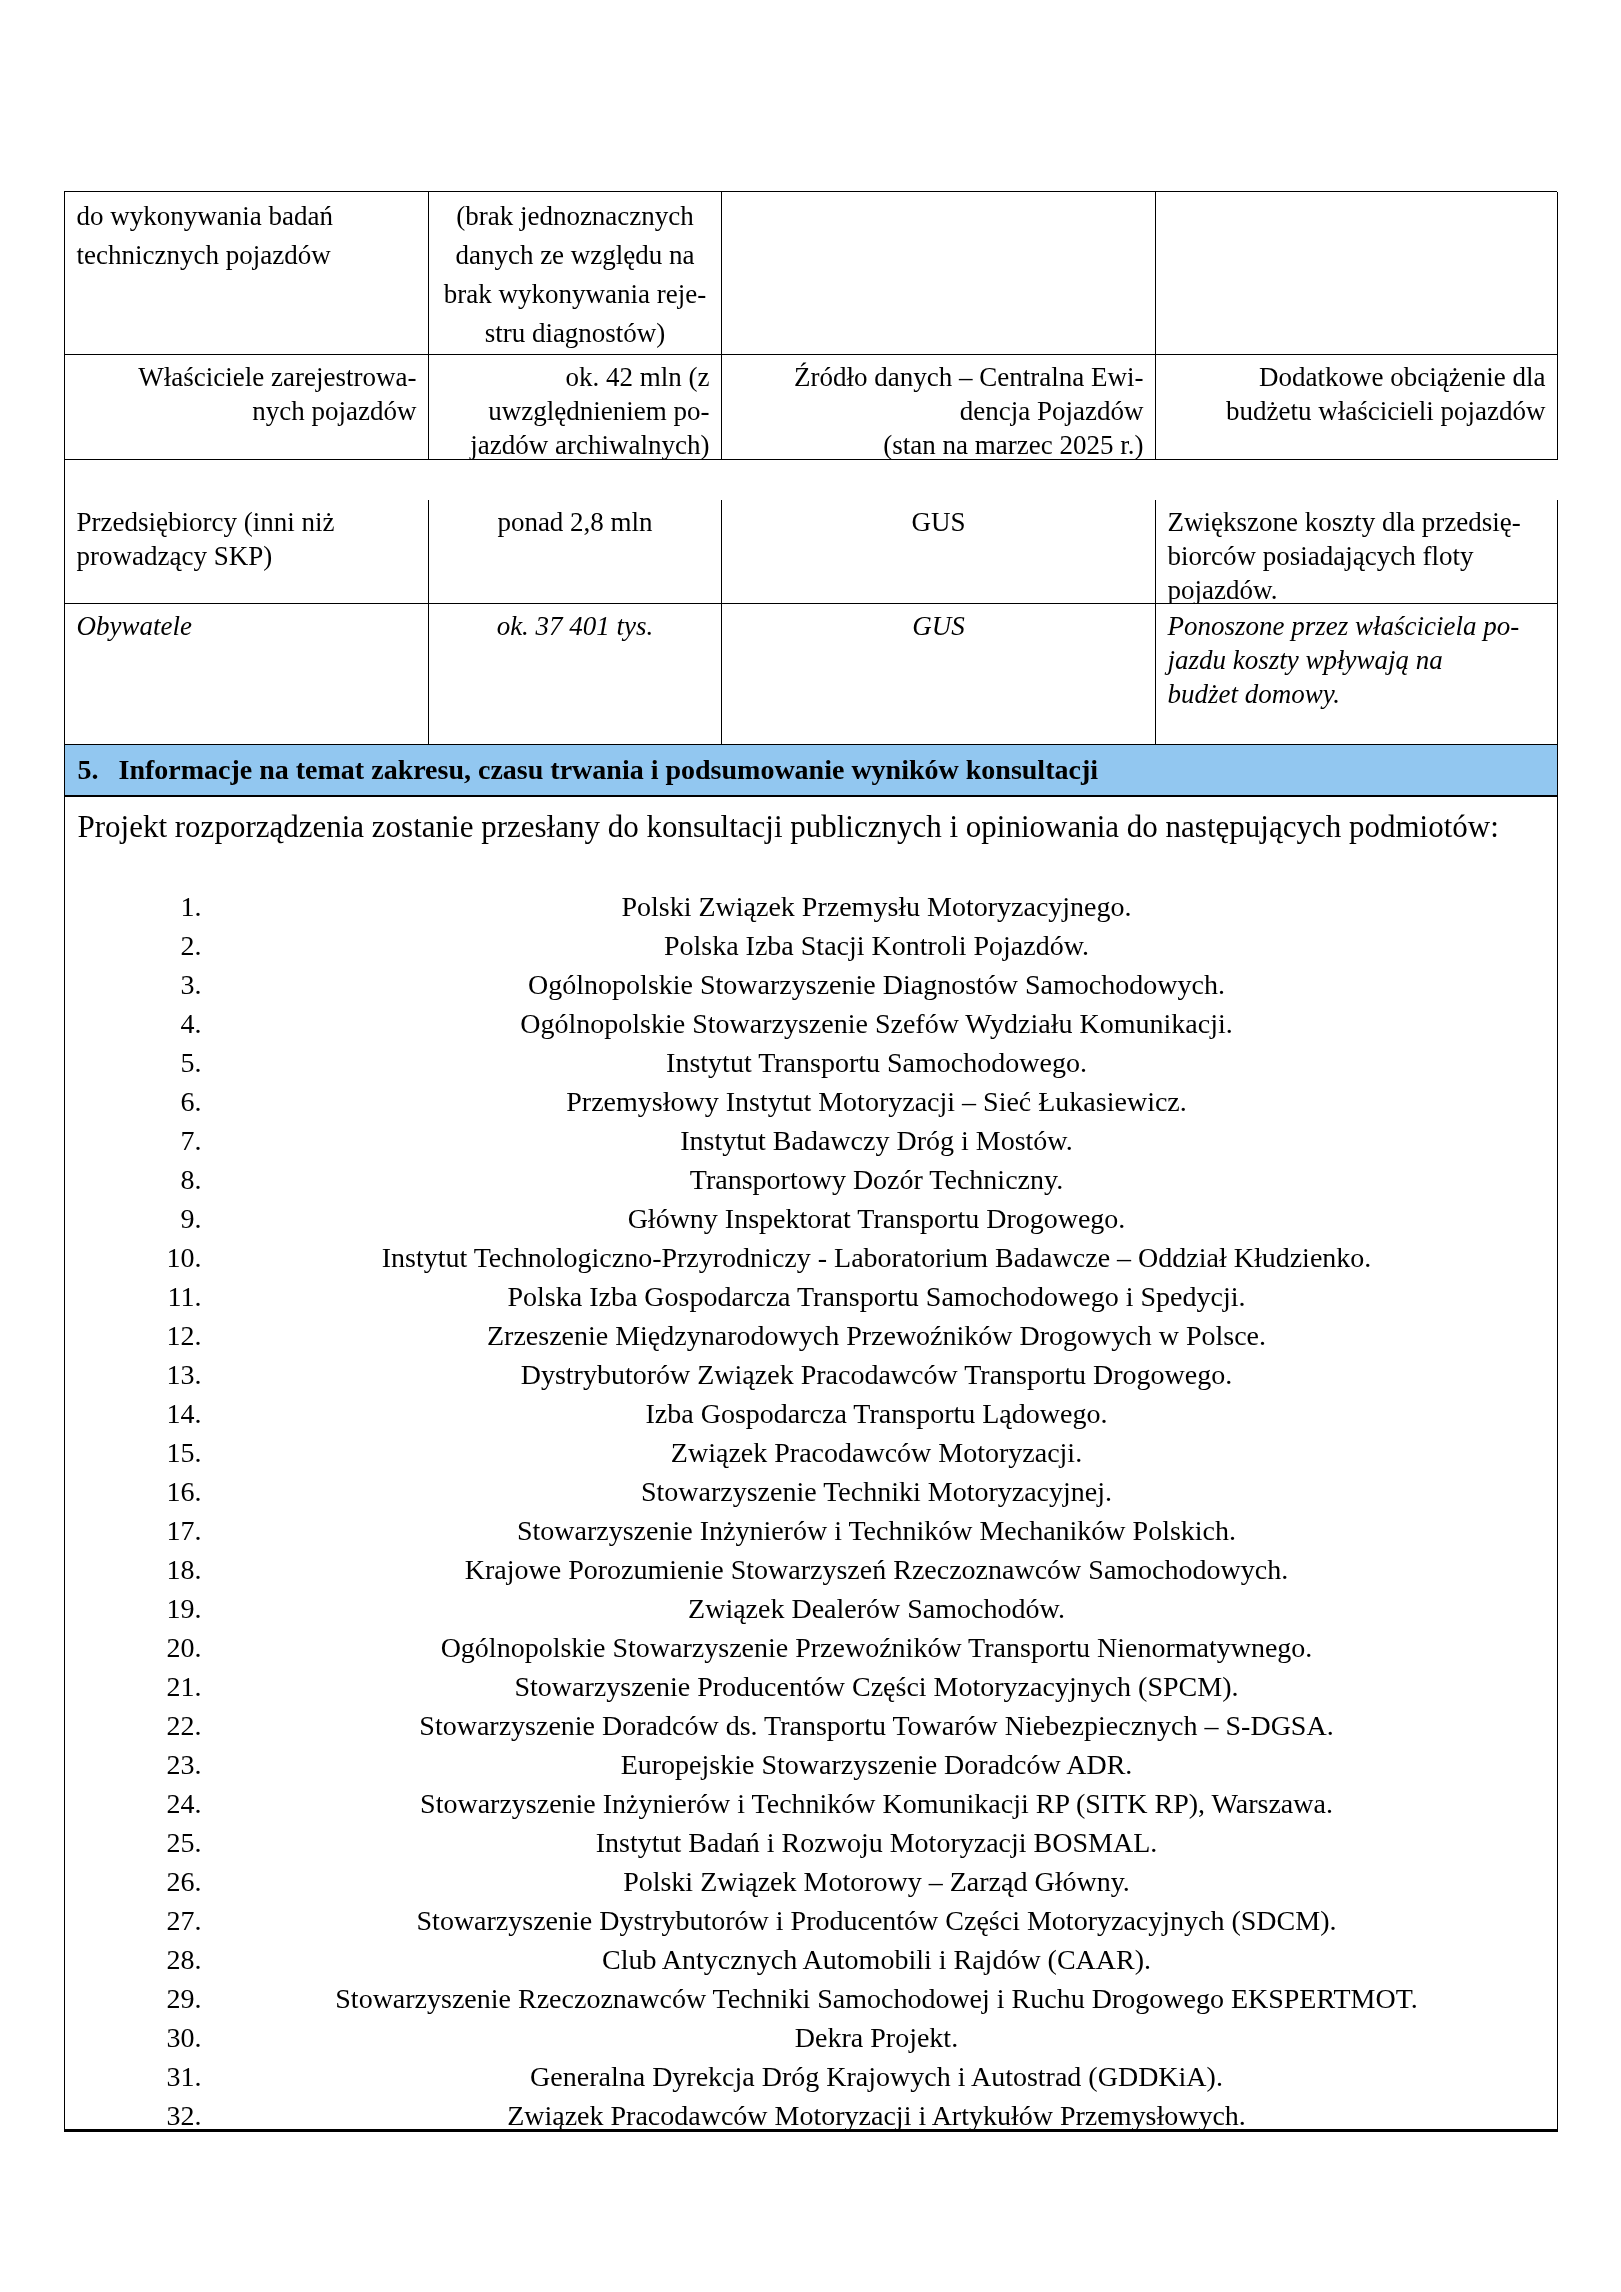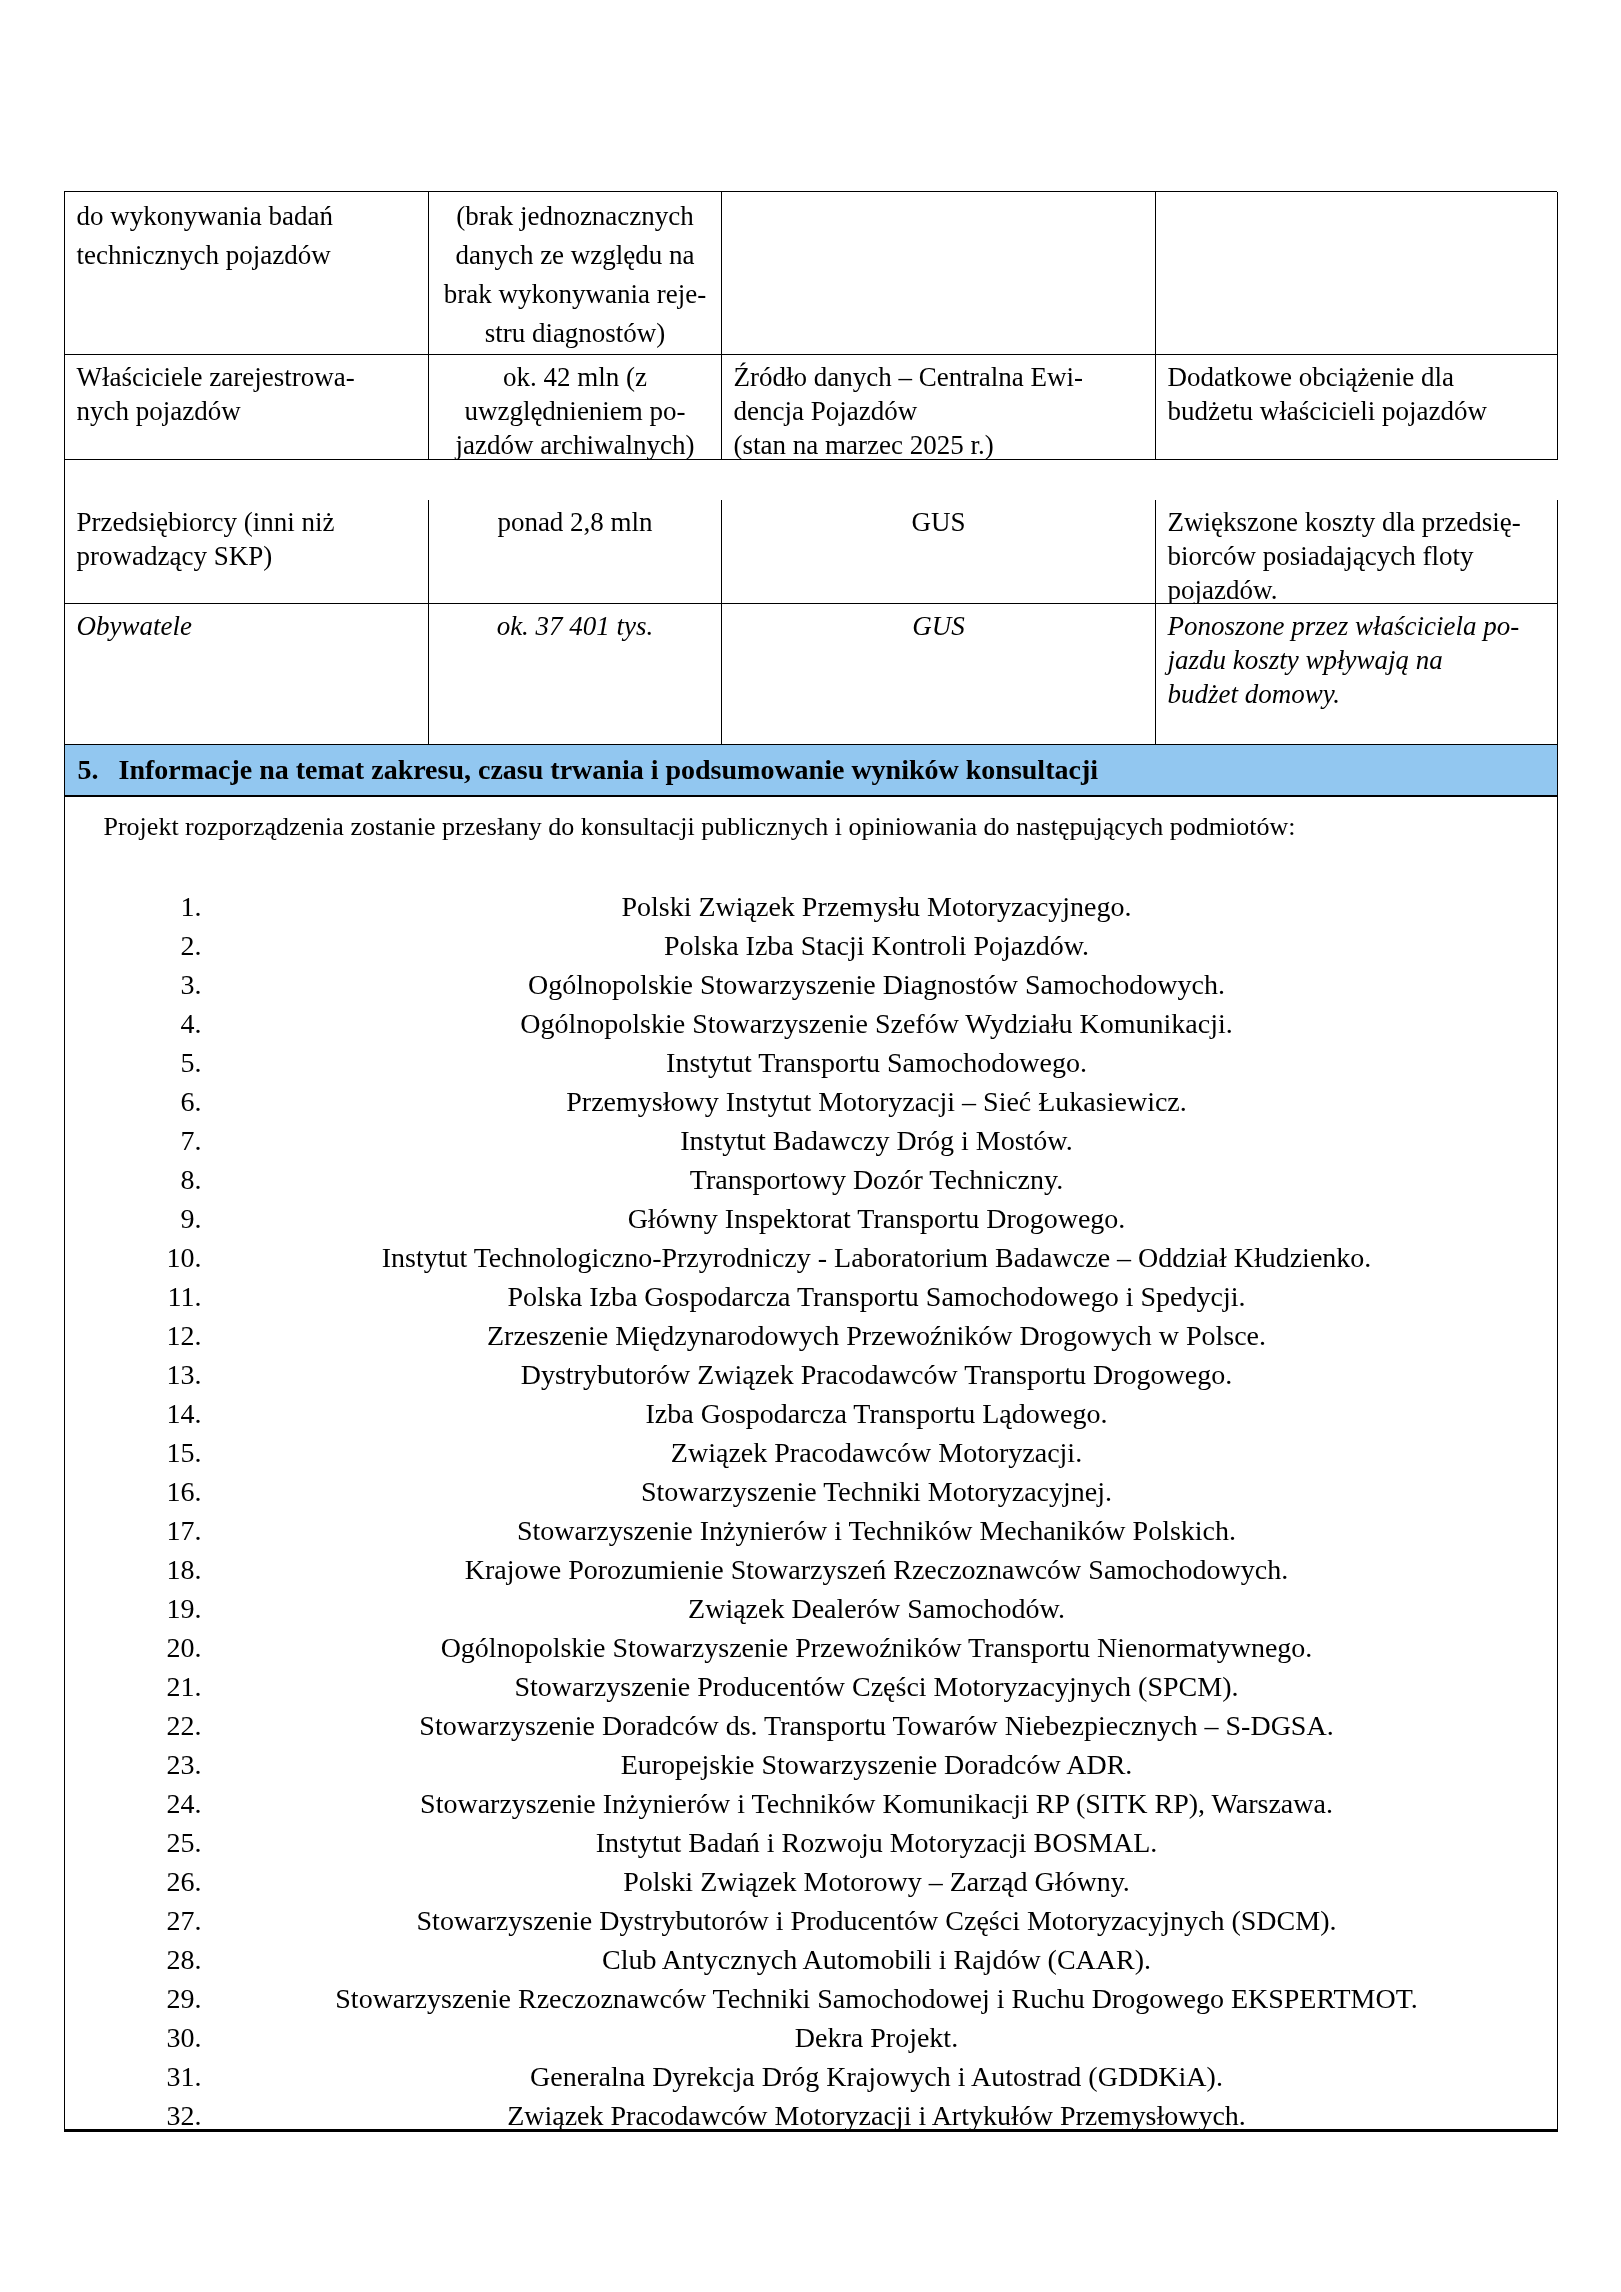--- a/index.html
+++ b/index.html
@@ -33,21 +33,21 @@
     border-bottom: 1.8px solid #000;
     padding: 5.4px 11.6px 3.6px 11.6px;
     font-size: 27px;
     line-height: 34px;
     white-space: pre-line;
     overflow: hidden;
   }
   .ac { text-align: center; }
   .al { text-align: left; }
   .rA { height: 163px; line-height: 39px; }
-  .rB { height: 105px; }
+  .rB { height: 105px; text-align: right; }
   .rC { height: 104px; margin-top: 40px; }
   .rD { height: 141px; font-style: italic; }
   
   .section-band {
     grid-column: 1 / -1;
     height: 52px;
     background: #92c7f0;
     border-right: 1.8px solid #000;
     border-bottom: 2.7px solid #000;
     display: flex;
@@ -60,23 +60,22 @@
   
   .content-cell {
     grid-column: 1 / -1;
     height: 1335px;
     border-right: 1.8px solid #000;
     border-bottom: 3.6px solid #000;
     padding: 10.7px 21.5px 0 12.5px;
     overflow: hidden;
   }
   .intro {
-    font-size: 26px;
+    font-size: 31px;
     line-height: 38px;
-    margin-left: 26px;
   }
   ol.consult-list {
     margin-top: 41px;
     padding-left: 131px;
     font-size: 28px;
     line-height: 39px;
     list-style: decimal outside;
     text-align: center;
   }
   ol.consult-list li {

